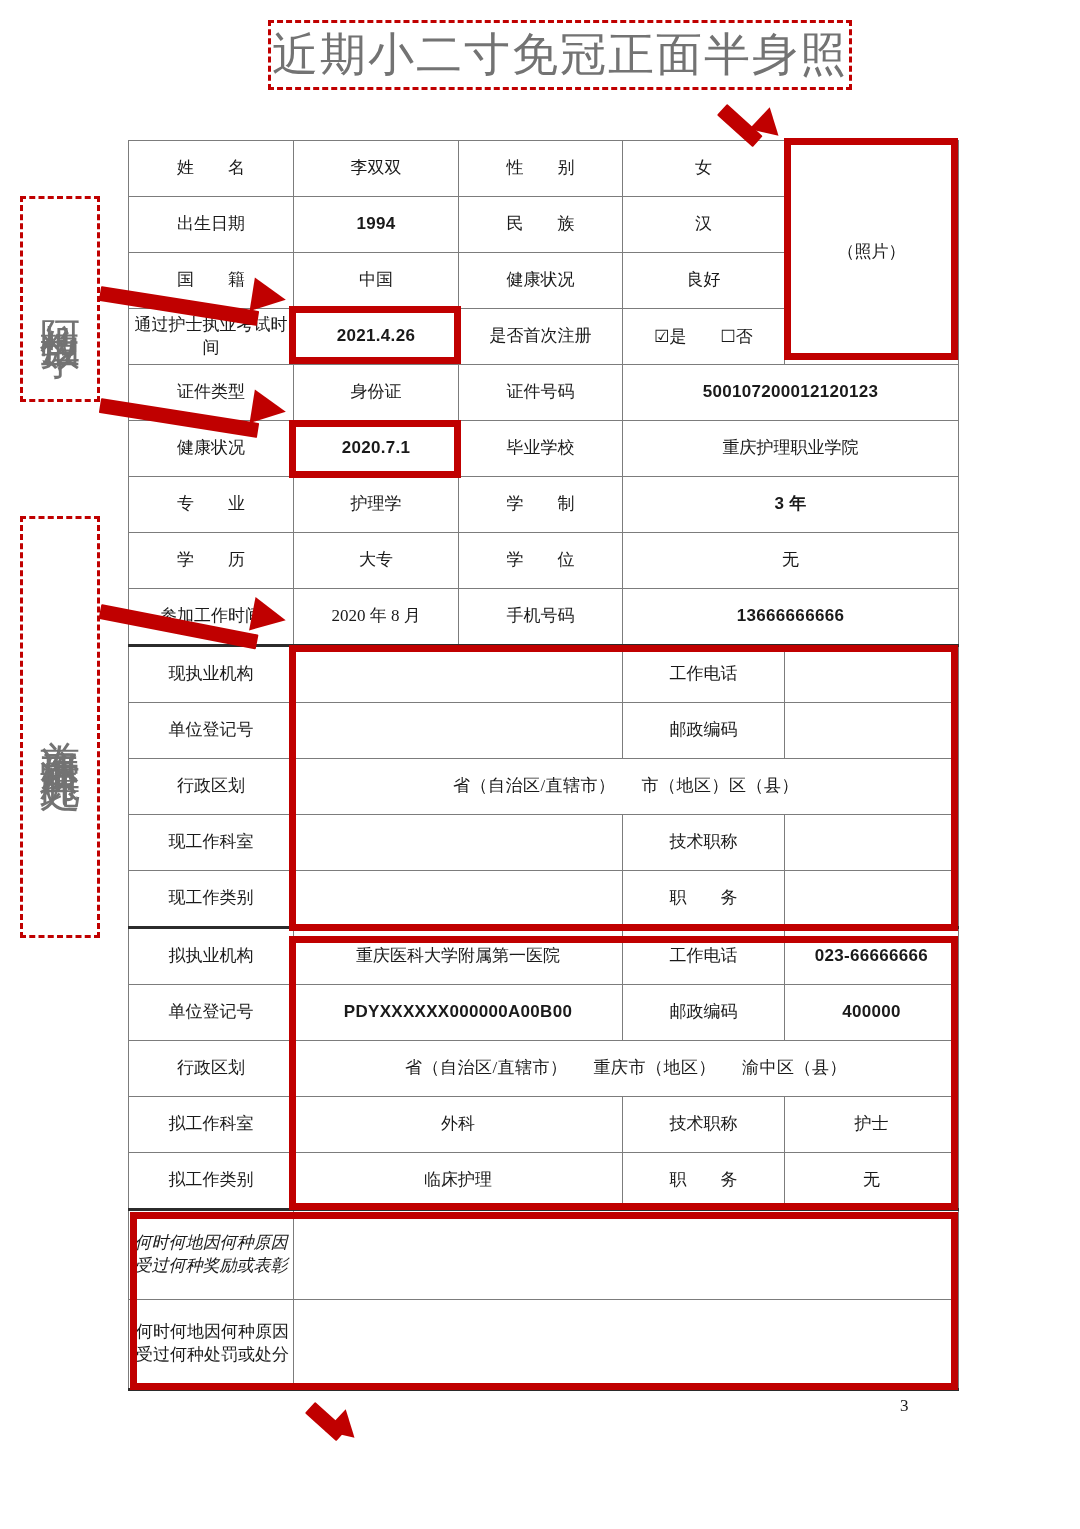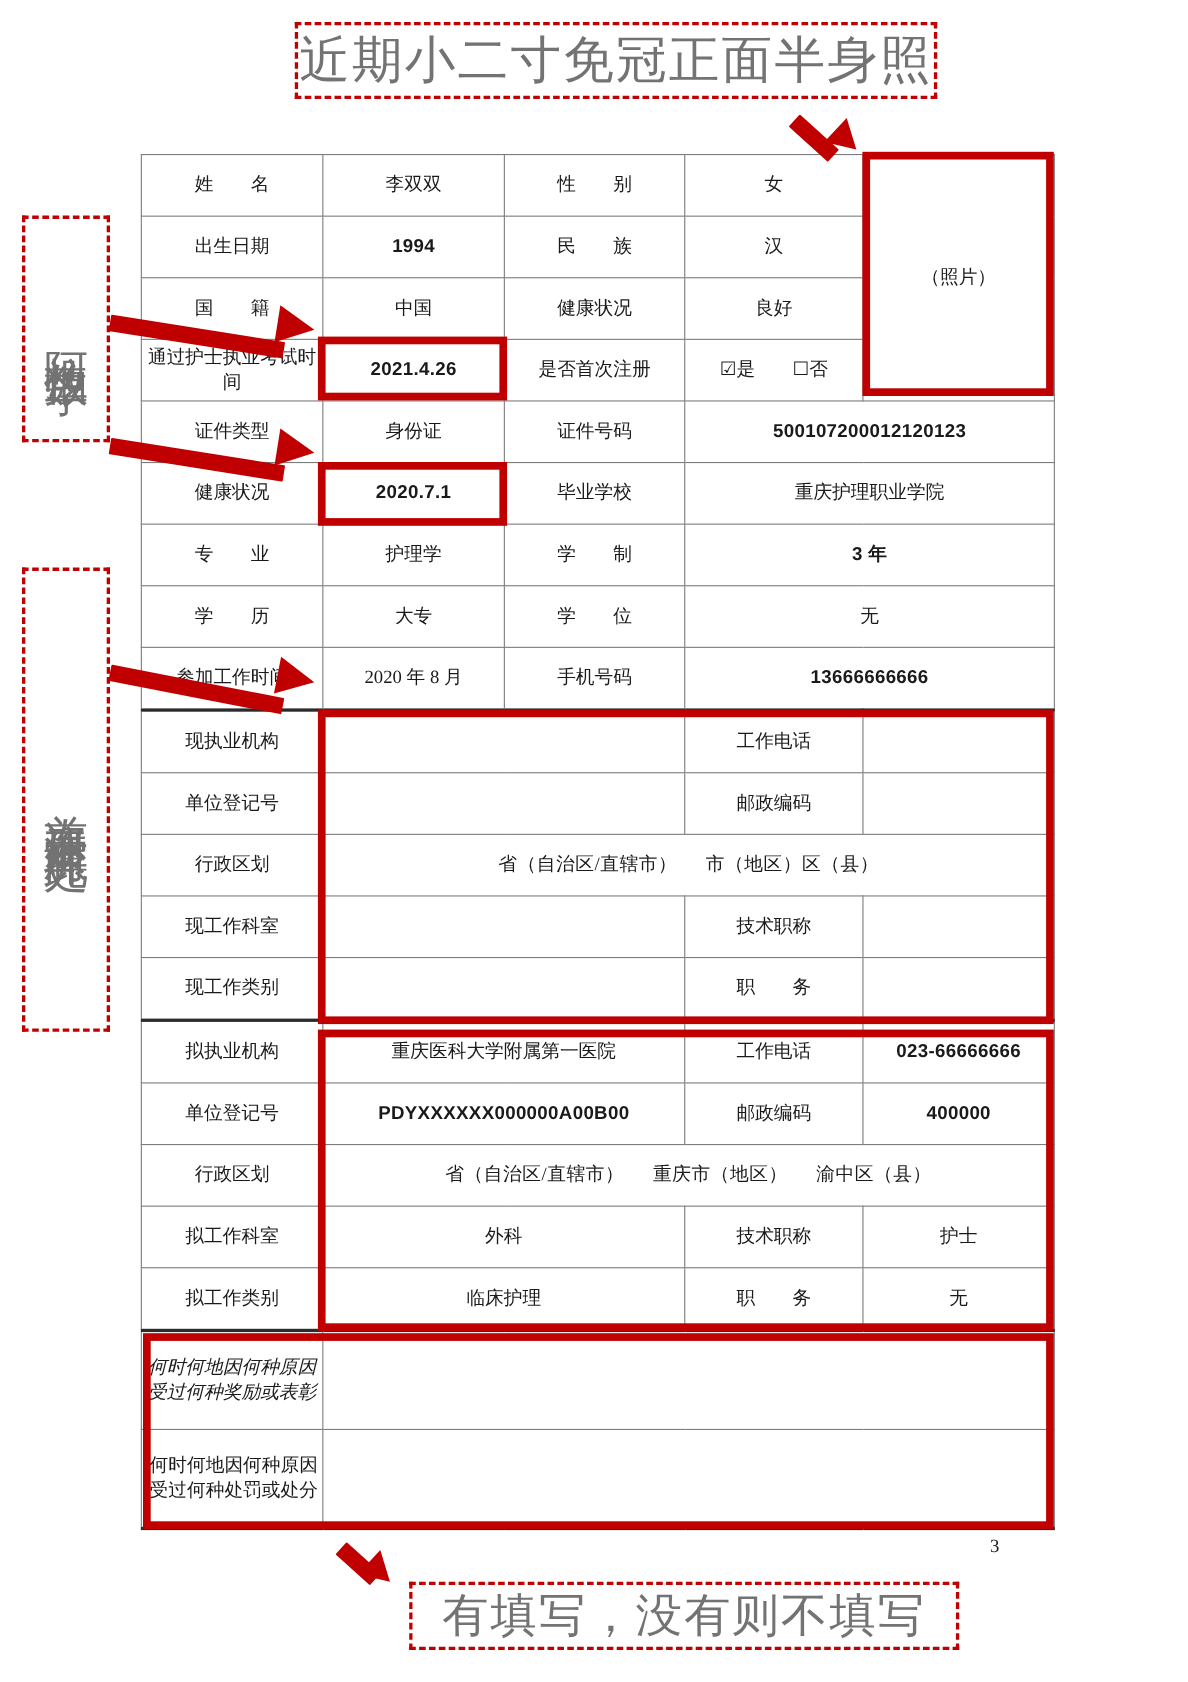--- a/index.html
+++ b/index.html
@@ -249,21 +249,20 @@
   <div class="hl" id="hl-photo"></div>
   <div class="hl" id="hl-exam"></div>
   <div class="hl" id="hl-grad"></div>
   <div class="hl" id="hl-cur"></div>
   <div class="hl" id="hl-intend"></div>
   <div class="hl" id="hl-award"></div>
 
   <div class="callout" id="cal-photo">近期小二寸免冠正面半身照</div>
   <div class="callout vert" id="cal-arabic">阿拉伯数字</div>
   <div class="callout vert" id="cal-first">首次注册不填写此处</div>
-  <div class="callout" id="cal-bottom">有填写，没有则不填写</div>
 
   <div class="arrow" id="arrow-photo" style="left:726px;top:96px;width:60px;height:46px;">
     <div class="shaft" style="left:-4px;top:6px;width:48px;transform:rotate(42deg);transform-origin:left center;"></div>
     <div class="head" style="left:28px;top:18px;border-left:15px solid transparent;border-right:15px solid transparent;border-top:26px solid #c00000;transform:rotate(-47deg);"></div>
   </div>
 
   <div class="arrow" id="arrow-arabic-1" style="left:100px;top:282px;width:195px;height:44px;">
     <div class="shaft" style="left:0px;top:4px;width:160px;transform:rotate(9deg);transform-origin:left center;"></div>
     <div class="head" style="left:152px;top:-2px;border-top:17px solid transparent;border-bottom:17px solid transparent;border-left:34px solid #c00000;transform:rotate(9deg);"></div>
   </div>

